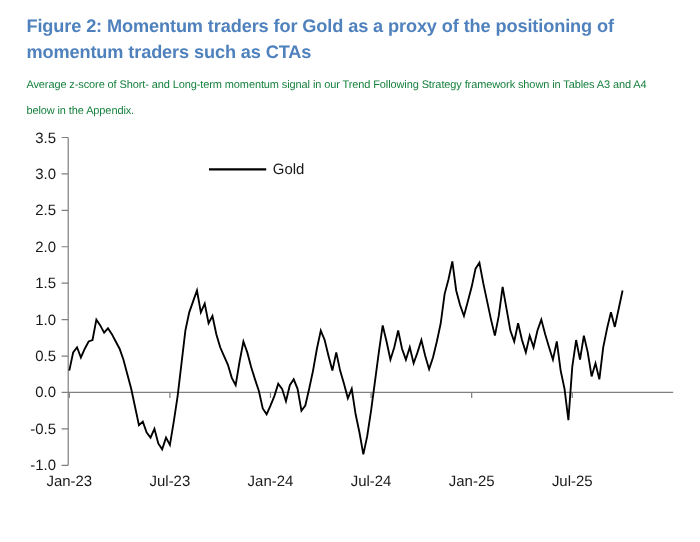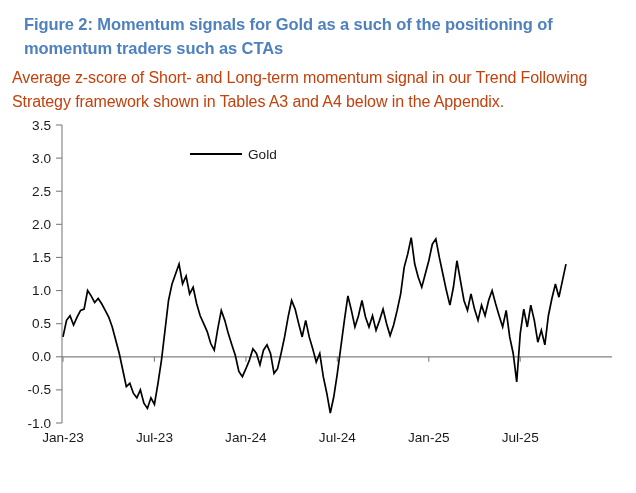--- a/index.html
+++ b/index.html
@@ -28,26 +28,26 @@
     top: 12px;
     width: 570px;
     font-size: 16.5px;
     font-weight: bold;
     line-height: 24px;
     color: #4f81bd;
     letter-spacing: -0.1px;
   }
   .subtitle {
     position: absolute;
-    left: 12px;
+    left: 24px;
     top: 66px;
     width: 580px;
-    font-size: 16px;
+    font-size: 10px;
     line-height: 24px;
-    color: #c2410c;
+    color: #15803d;
     letter-spacing: -0.1px;
   }
   .source {
     position: absolute;
     left: 22px;
     top: 464px;
     font-size: 13.4px;
     color: #222222;
     letter-spacing: -0.05px;
   }
@@ -101,21 +101,21 @@
   .legend-swatch {
     stroke: #000000;
     stroke-width: 2.2;
   }
 </style>
 </head>
 <body>
 
 <div id="figure">
 
-  <div class="title">Figure 2: Momentum signals for Gold as a such of the positioning of momentum traders such as CTAs</div>
+  <div class="title">Figure 2: Momentum traders for Gold as a proxy of the positioning of momentum traders such as CTAs</div>
 
   <div class="subtitle">Average z-score of Short- and Long-term momentum signal in our Trend Following Strategy framework shown in Tables A3 and A4 below in the Appendix.</div>
 
   <div id="plot-wrap">
     <svg class="chart" id="chart-svg" width="636" height="345" viewBox="0 0 636 345">
       <g id="y-ticks">
           <line x1="56" x2="62" y1="13" y2="13" class="tick-mark"></line>
           <text x="51" y="14" class="ytick-label">3.5</text>
           <line x1="56" x2="62" y1="46.11111111111114" y2="46.11111111111114" class="tick-mark"></line>
           <text x="51" y="47.11111111111114" class="ytick-label">3.0</text>

